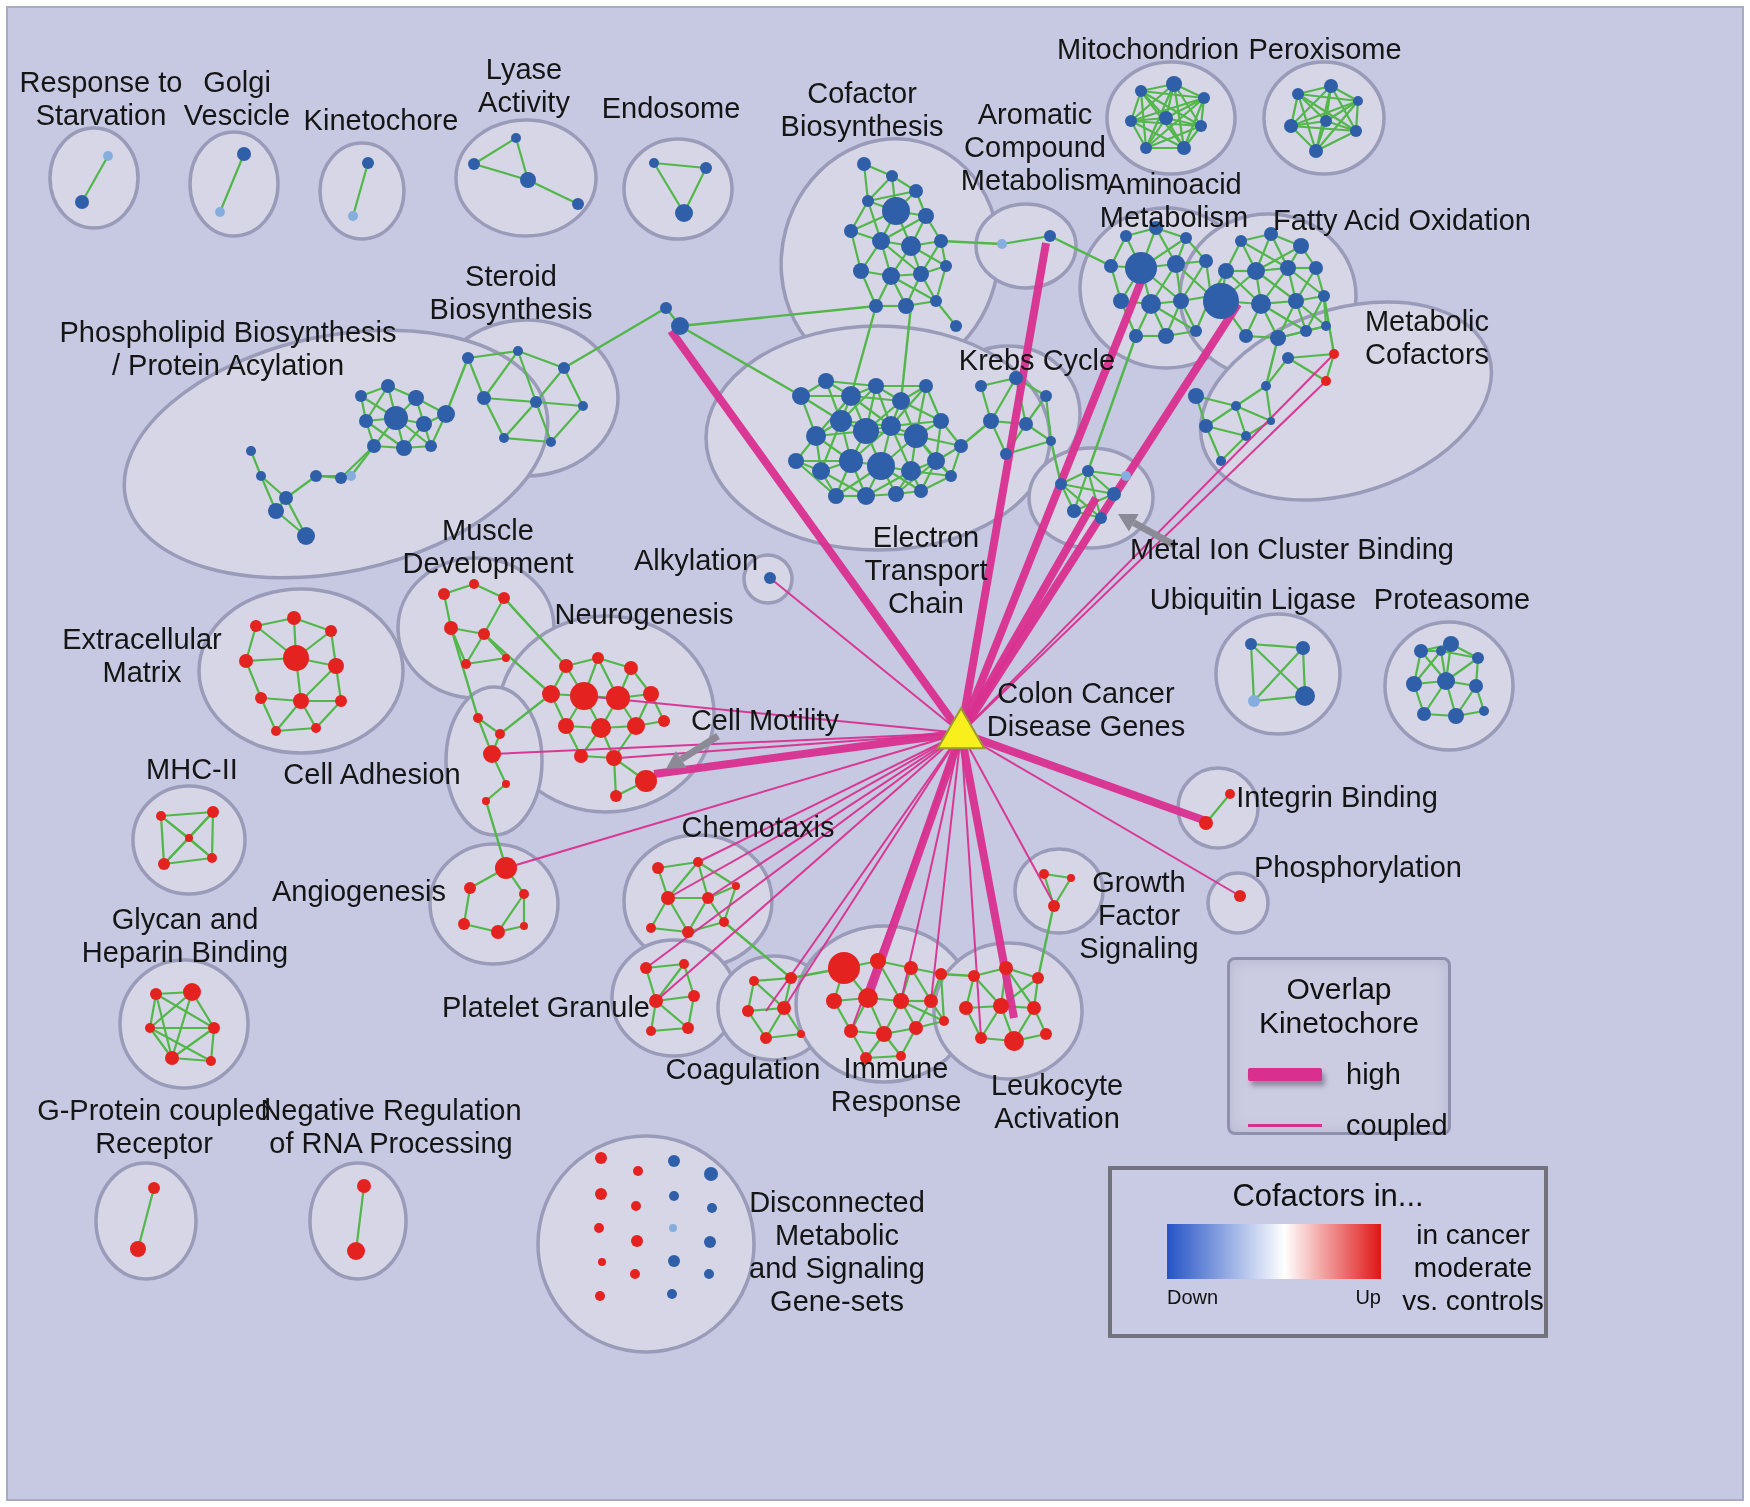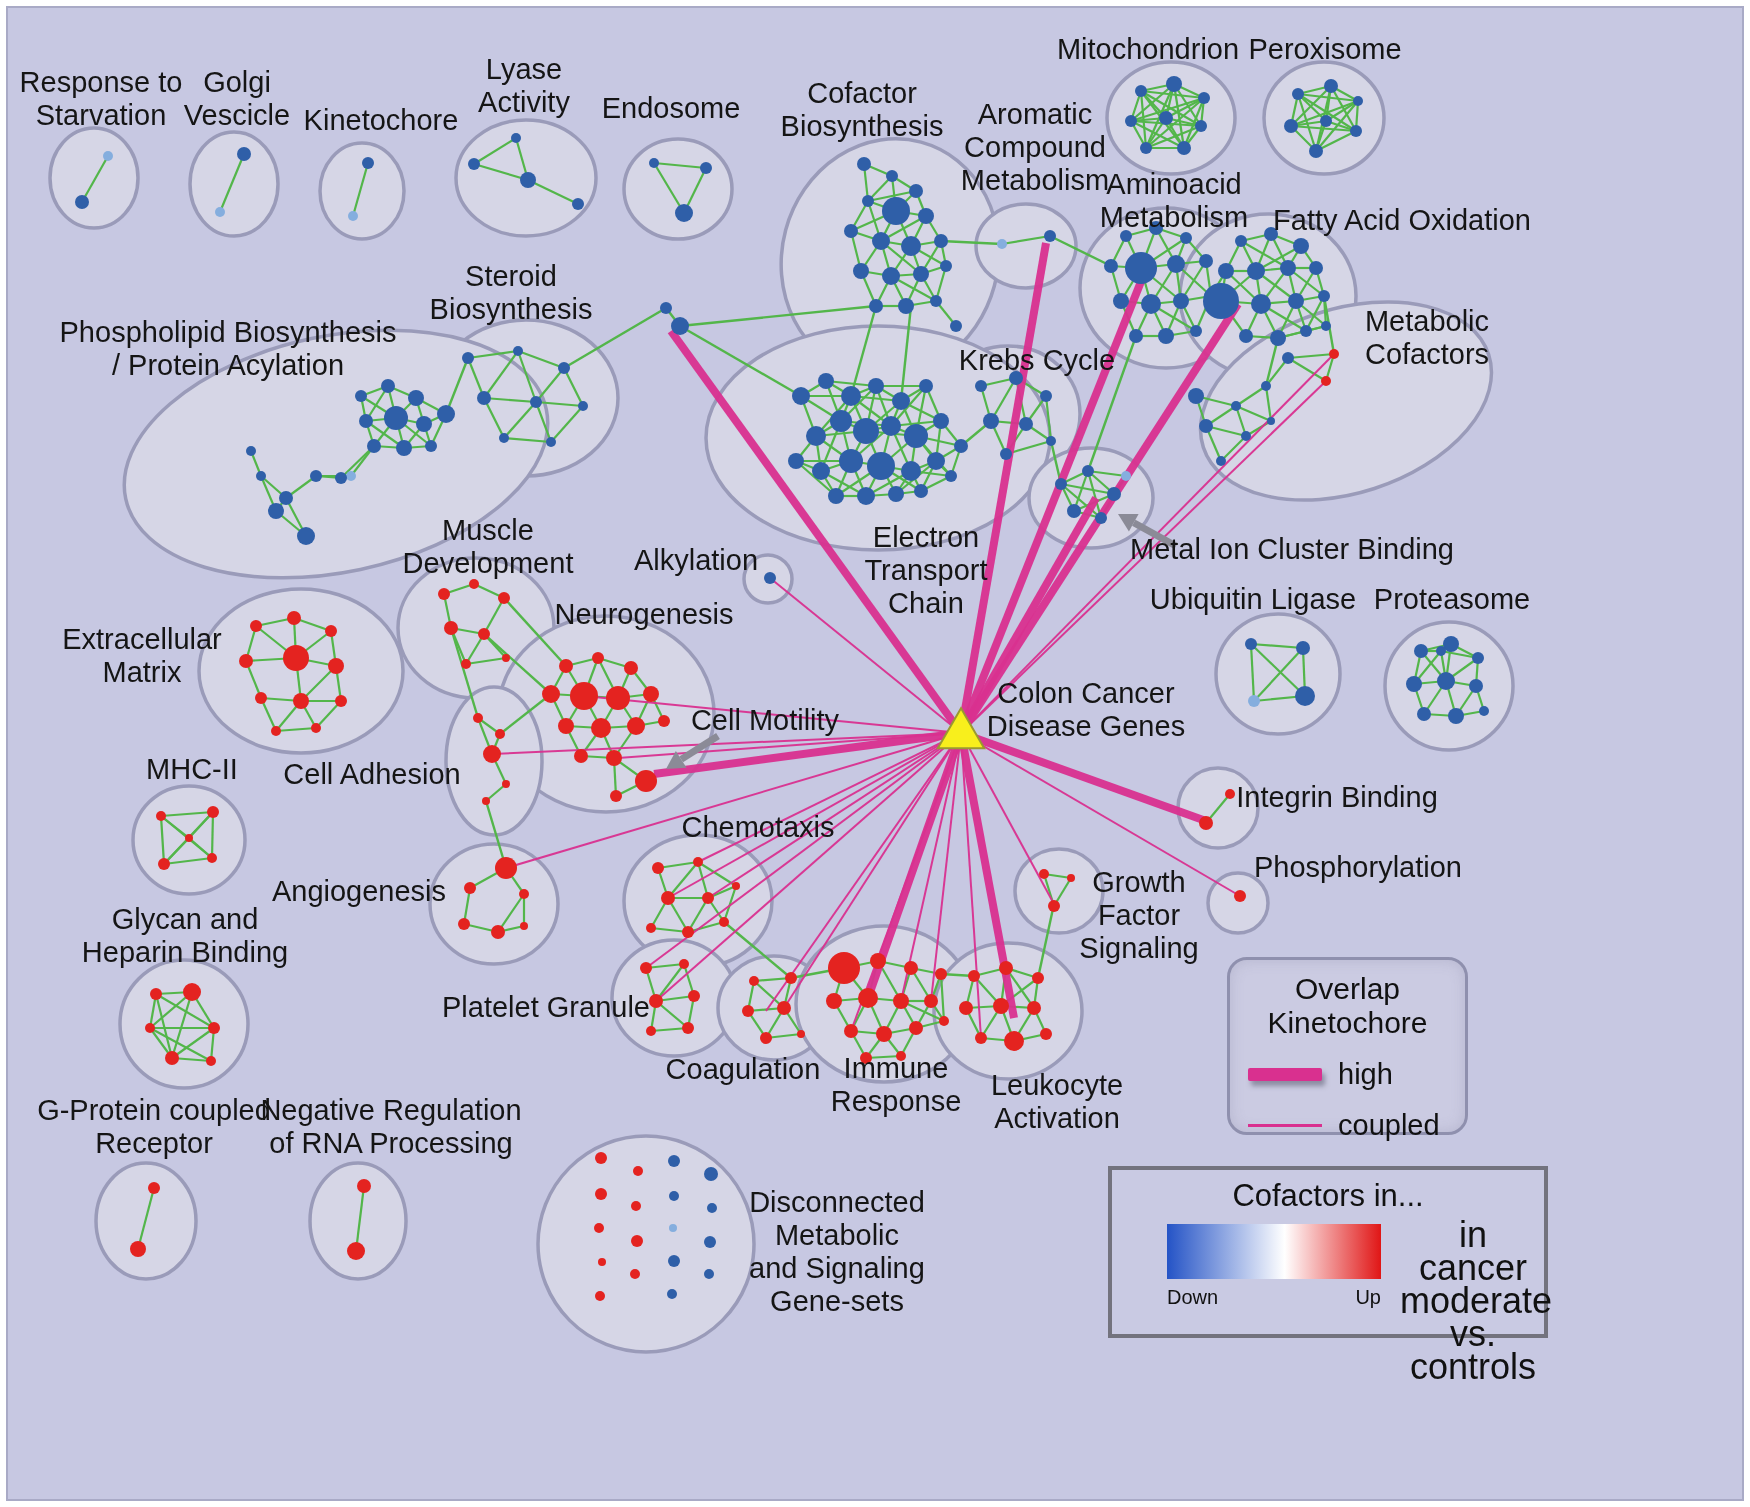--- a/index.html
+++ b/index.html
@@ -6,36 +6,36 @@
   #stage{
     position:relative;width:1750px;height:1507px;box-sizing:border-box;
     background:#c7c8e2;border:6px solid #ffffff;
     box-shadow:inset 0 0 0 2px #a9aac6;
     font-family:"Liberation Sans",sans-serif;overflow:hidden;
   }
   #map-svg{position:absolute;left:0;top:0;}
   svg text{font-family:"Liberation Sans",sans-serif;fill:#151515;}
   .legend{position:absolute;box-sizing:border-box;color:#111;}
   #legend-overlap{
-    left:1221px;top:951px;width:241px;height:178px;
-    border:3px solid #8f90ae;border-radius:20px;background:#cbcbe2;
+    left:1221px;top:951px;width:224px;height:178px;
+    border:3px solid #8f90ae;border-radius:8px;background:#cbcbe2;
     box-shadow:inset 0 0 14px rgba(120,120,150,.25);
   }
   #legend-overlap .title{margin-top:12px;text-align:center;font-size:30px;line-height:34px;}
-  .sig-row{display:flex;align-items:center;gap:16px;margin:18px 0 0 18px;font-size:29px;}
+  .sig-row{display:flex;align-items:center;gap:24px;margin:18px 0 0 18px;font-size:29px;}
   .sig-swatch-high{width:74px;height:13px;border-radius:2px;box-shadow:3px 5px 5px rgba(90,90,110,.55);}
   .sig-swatch-moderate{width:74px;height:3px;}
   #legend-enriched{
     left:1102px;top:1160px;width:440px;height:172px;
     border:4px solid #73737e;background:rgba(205,205,228,.35);
   }
   #legend-enriched .title{position:absolute;left:0;top:8px;width:100%;text-align:center;font-size:31px;}
   #grad-bar{position:absolute;left:55px;top:54px;width:214px;height:55px;}
   #grad-labels{position:absolute;left:55px;top:116px;width:214px;display:flex;justify-content:space-between;font-size:20px;}
-  #enriched-right{position:absolute;left:288px;top:48px;width:146px;text-align:center;font-size:36px;line-height:33px;}
+  #enriched-right{position:absolute;left:288px;top:48px;width:146px;text-align:center;font-size:28px;line-height:33px;}
 </style>
 </head>
 <body>
 
 <div id="stage">
   <svg id="map-svg" width="1750" height="1507" viewBox="0 0 1750 1507">
       <ellipse cx="88" cy="172" rx="44" ry="50" fill="#d6d6e6" stroke="#9a9bb9" stroke-width="3.5"></ellipse>
       <ellipse cx="228" cy="178" rx="44" ry="52" fill="#d6d6e6" stroke="#9a9bb9" stroke-width="3.5"></ellipse>
       <ellipse cx="356" cy="185" rx="42" ry="48" fill="#d6d6e6" stroke="#9a9bb9" stroke-width="3.5"></ellipse>
       <ellipse cx="520" cy="172" rx="70" ry="58" fill="#d6d6e6" stroke="#9a9bb9" stroke-width="3.5"></ellipse>

